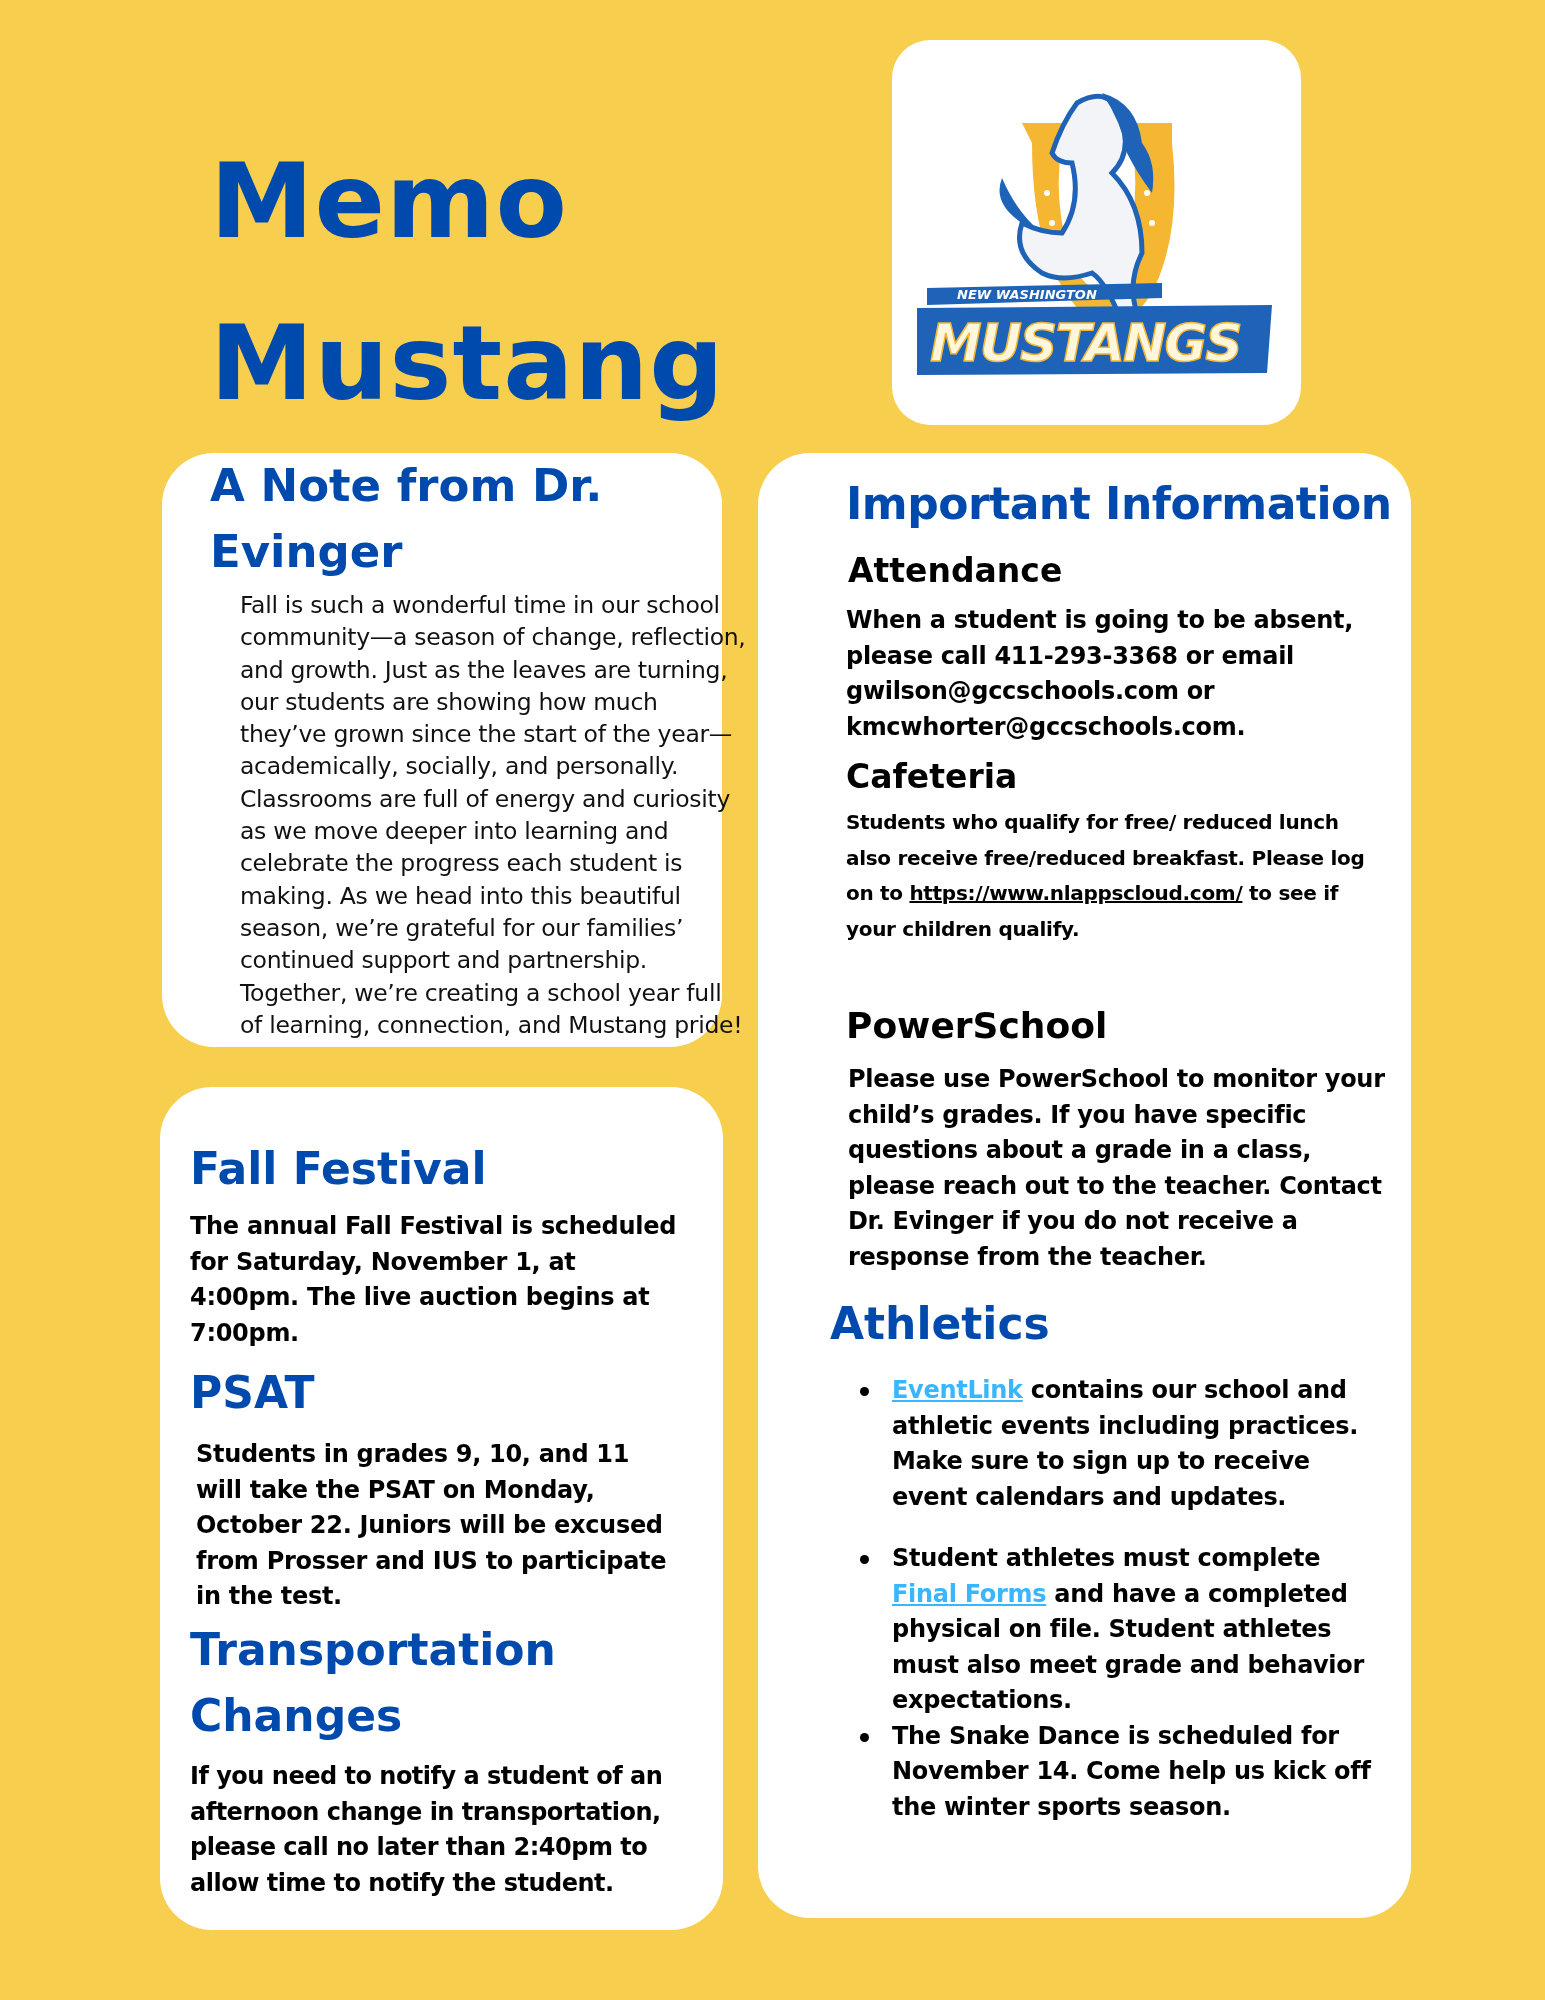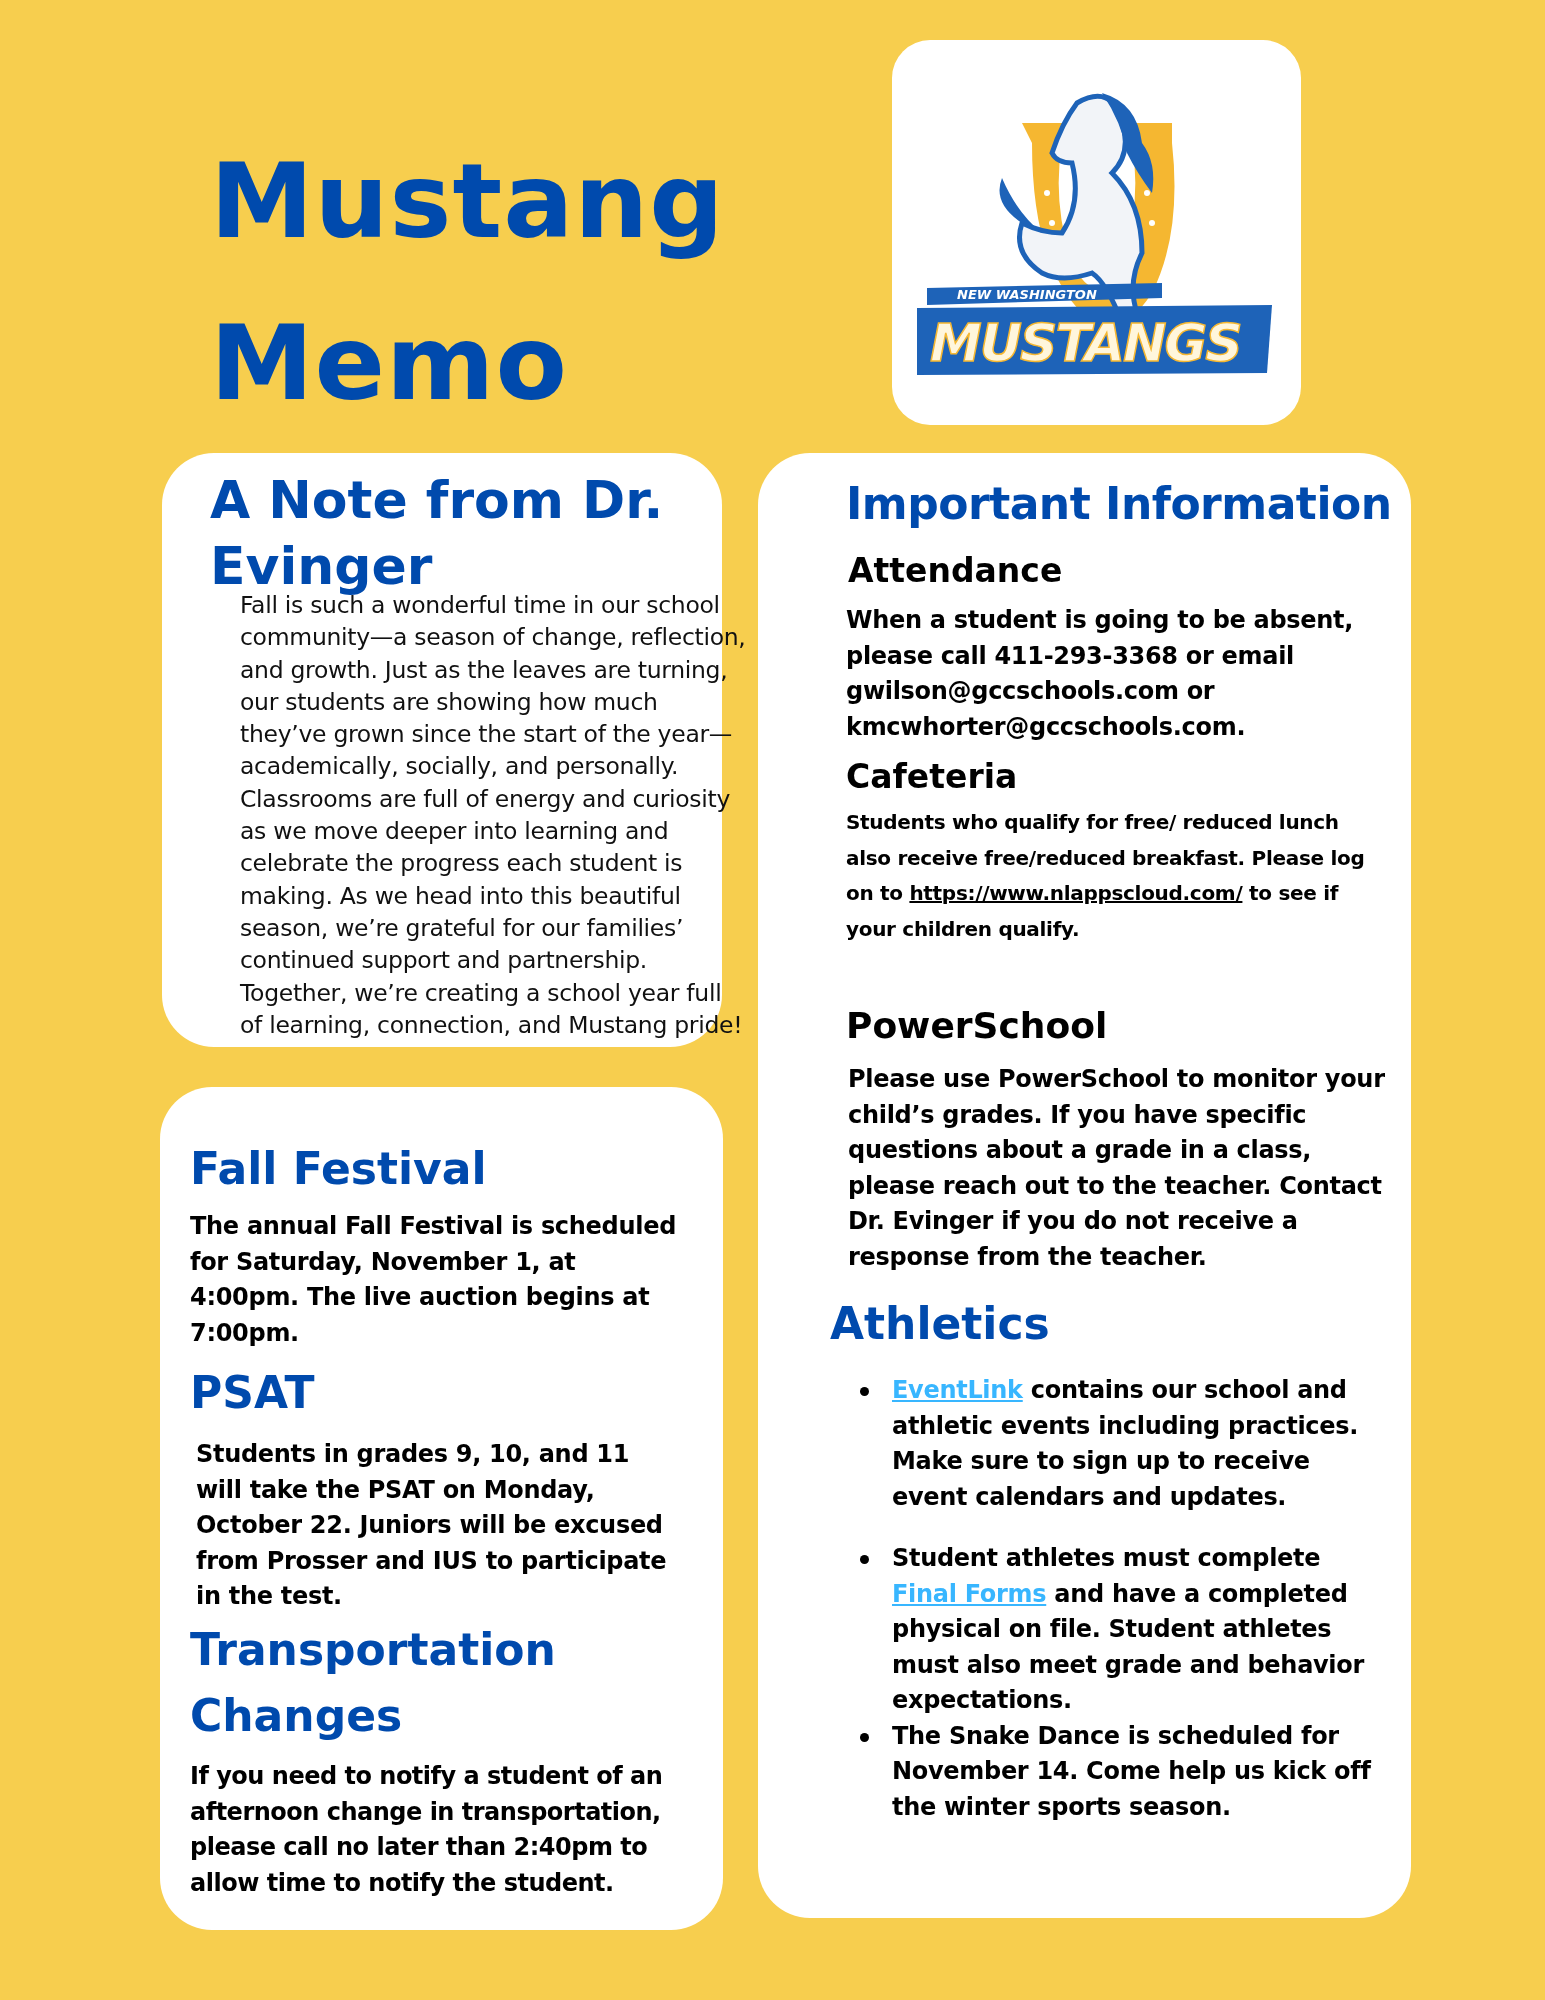--- a/index.html
+++ b/index.html
@@ -37,21 +37,21 @@
     font-weight: bold;
     font-family: "DejaVu Sans", sans-serif;
   }
   .h-black {
     color: #000;
     font-weight: bold;
     font-family: "DejaVu Sans", sans-serif;
   }
   .abs { position: absolute; }
 
-  .note-title { left: 48px; top: 0px; font-size: 52px; line-height: 66px; width: 480px; margin-top: 14px; }
+  .note-title { left: 48px; top: 0px; font-size: 45px; line-height: 66px; width: 480px; }
   .note-body {
     left: 34px; top: 136px; width: 510px;
     font-size: 23.5px; line-height: 32.3px; font-weight: normal; color: #111;
     letter-spacing: -0.3px;
     margin-left: 44px;
   }
 
   .ff-title { left: 30px; top: 52px; font-size: 44px; line-height: 60px; }
   .ff-body { left: 30px; top: 122px; width: 500px; font-size: 24px; line-height: 35.5px; font-weight: bold; letter-spacing: -0.3px; }
   .psat-title { left: 30px; top: 276px; font-size: 44px; line-height: 60px; }
@@ -77,22 +77,22 @@
     width: 9px; height: 9px; border-radius: 50%; background: #000;
   }
   .ath-list li.gap { margin-top: 26px; }
   .link { color: #38B6FF; text-decoration: underline; }
   .link-dark { color: #000; text-decoration: underline; }
 </style>
 </head>
 <body>
 
 <div class="title">
+  <div>Memo</div>
   <div>Mustang</div>
-  <div>Memo</div>
 </div>
 
 <div class="card logo-card">
   <svg width="370" height="300" viewBox="0 0 370 300">
 
     <path d="M110 40 L150 40 L150 60 Q140 120 160 180 Q185 230 210 180 Q230 120 220 60 L220 40 L260 40 L260 60 Q270 150 240 210 Q200 270 170 230 Q120 180 120 60 Z" fill="#F5B731"></path>
     <g fill="#fff">
       <circle cx="135" cy="110" r="3"></circle>
         <circle cx="140" cy="140" r="3"></circle>
         <circle cx="235" cy="110" r="3"></circle>

